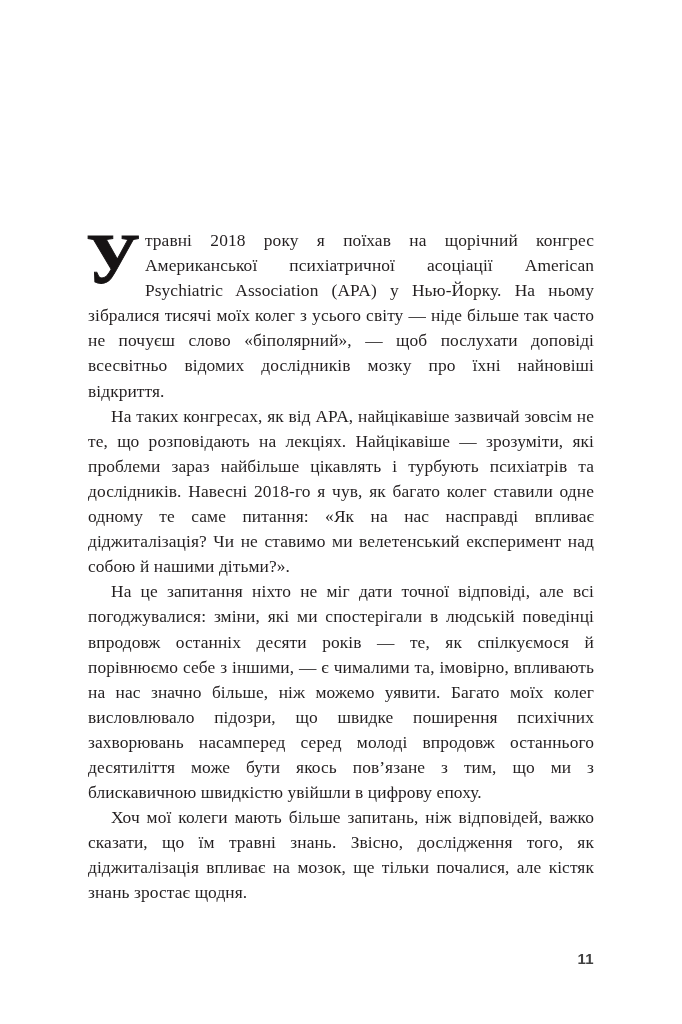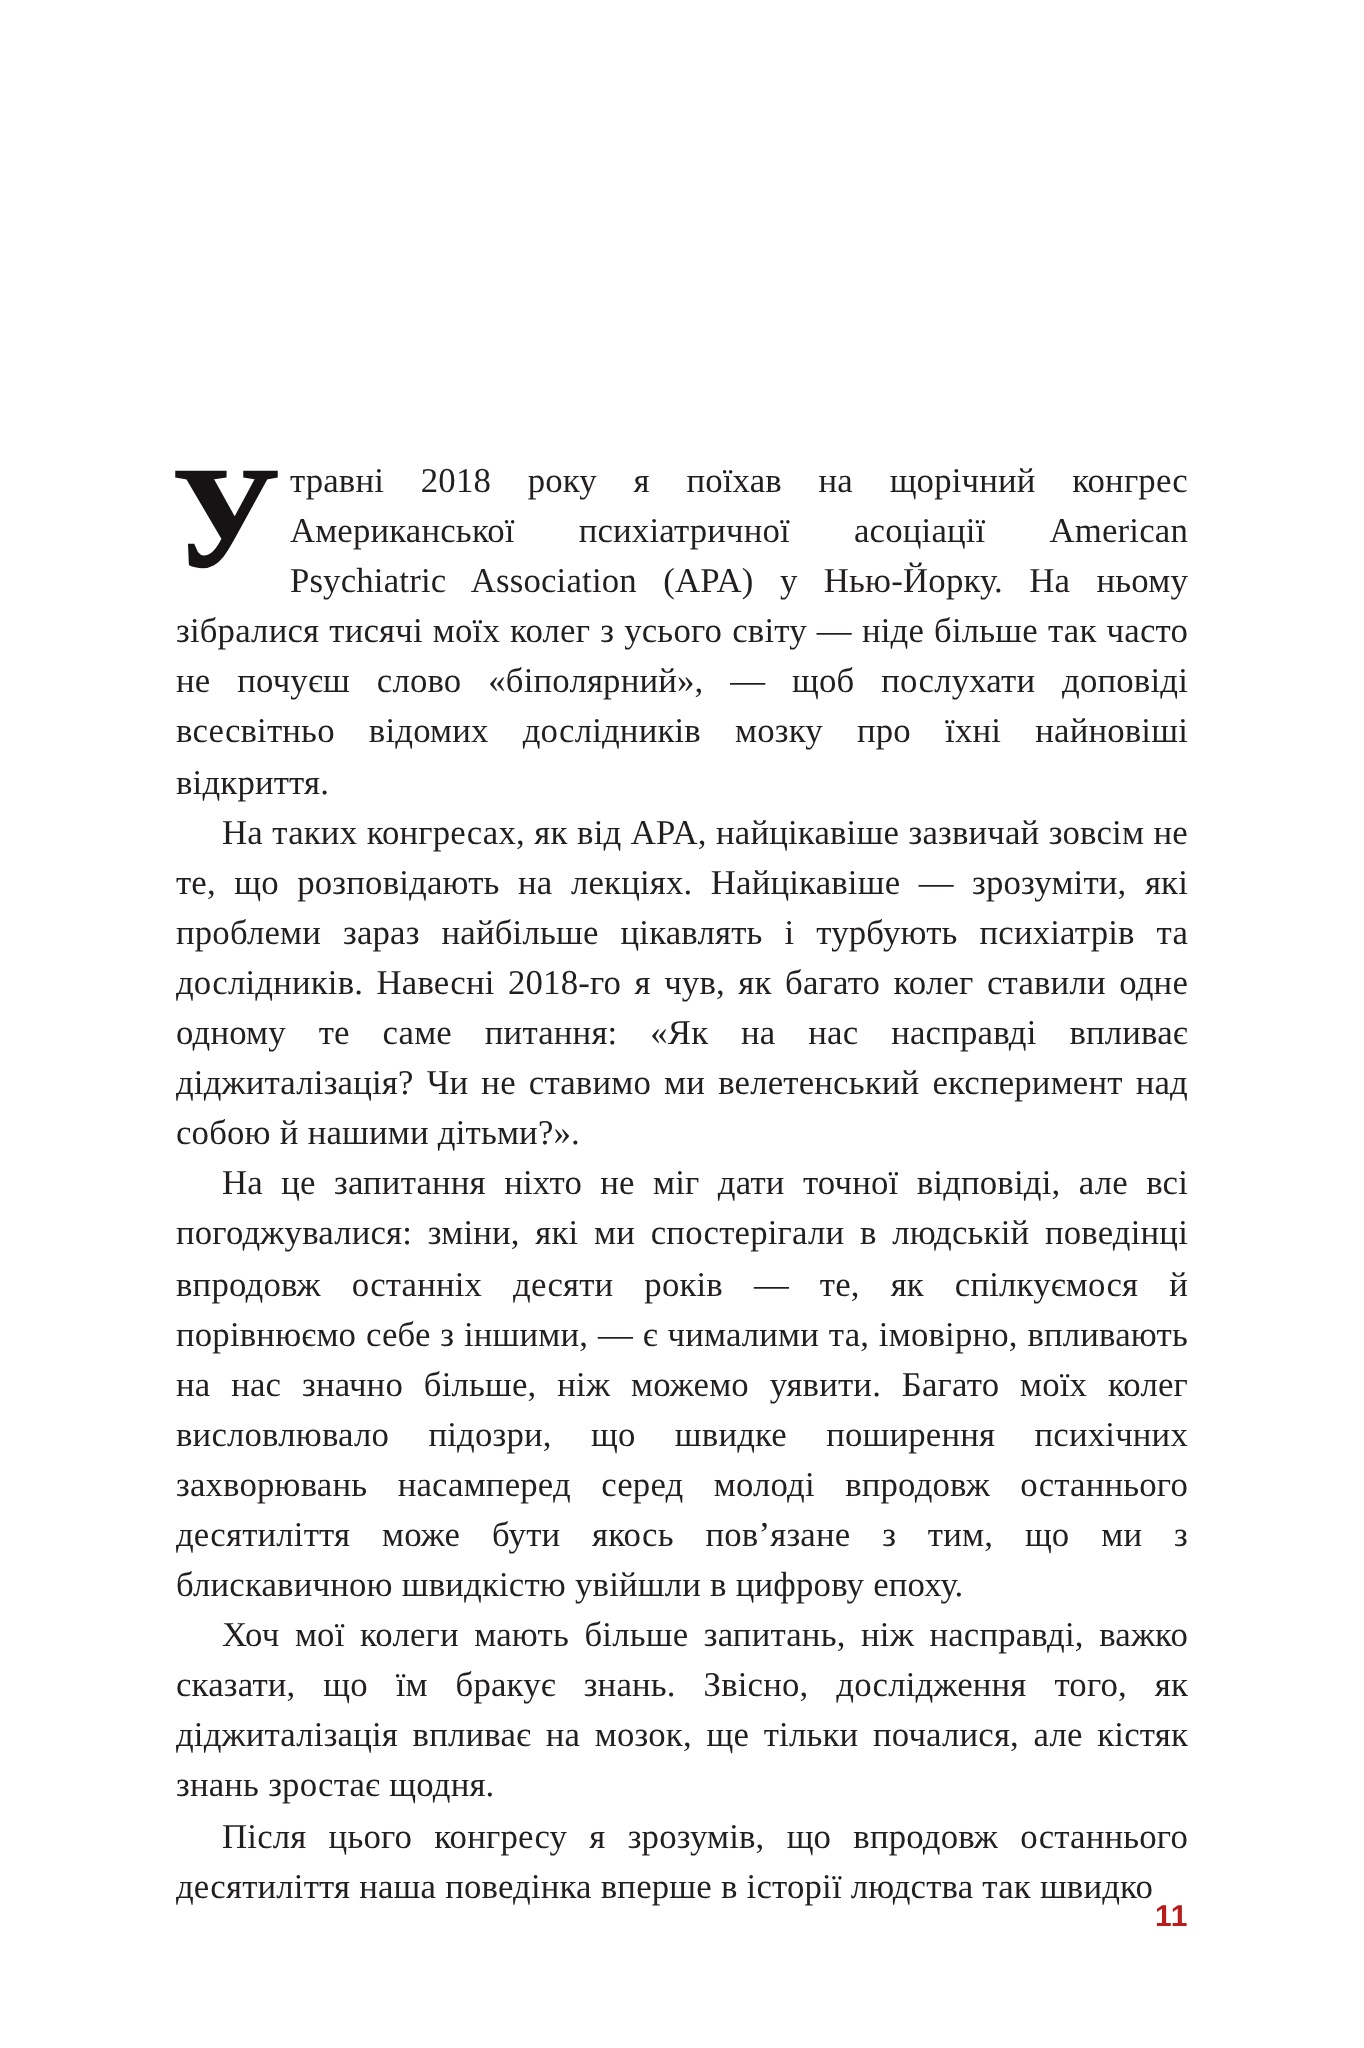--- a/index.html
+++ b/index.html
@@ -79,38 +79,37 @@
     height: 75px;
   }
 
   .page-number {
     position: absolute;
     right: 88px;
     top: 950px;
     font-family: "Liberation Sans", "DejaVu Sans", sans-serif;
     font-size: 15px;
     font-weight: 700;
-    color: #b91c1c;
+    color: #404040;
     letter-spacing: 0.02em;
   }
 </style>
 </head>
 <body>
 
 <div class="page">
 
   <div class="text-block">
 
     <p class="para para-first"><span class="dropcap">У</span><span class="dc-spacer"></span><span class="lead-bold">травні</span><span> 2018 року я поїхав на щорічний конгрес Американської психіатричної асоціації American Psychiatric Association (APA) у Нью-Йорку. На ньому зібралися тисячі моїх колег з усього світу — ніде більше так часто не почуєш слово «біполярний», — щоб послухати доповіді всесвітньо відомих дослідників мозку про їхні найновіші відкриття.</span></p>
 
     <p class="para">На таких конгресах, як від APA, найцікавіше зазвичай зовсім не те, що розповідають на лекціях. Найцікавіше — зрозуміти, які проблеми зараз найбільше цікавлять і турбують психіатрів та дослідників. Навесні 2018-го я чув, як багато колег ставили одне одному те саме питання: «Як на нас насправді впливає діджиталізація? Чи не ставимо ми велетенський експеримент над собою й нашими дітьми?».</p>
 
     <p class="para">На це запитання ніхто не міг дати точної відповіді, але всі погоджувалися: зміни, які ми спостерігали в людській поведінці впродовж останніх десяти років — те, як спілкуємося й порівнюємо себе з іншими, — є чималими та, імовірно, впливають на нас значно більше, ніж можемо уявити. Багато моїх колег висловлювало підозри, що швидке поширення психічних захворювань насамперед серед молоді впродовж останнього десятиліття може бути якось пов’язане з тим, що ми з блискавичною швидкістю увійшли в цифрову епоху.</p>
 
-    <p class="para">Хоч мої колеги мають більше запитань, ніж насправді, важко сказати, що їм бракує знань. Звісно, дослідження того, як діджиталізація впливає на мозок, ще тільки почалися, але кістяк знань зростає щодня.</p>
+    <p class="para">Хоч мої колеги мають більше запитань, ніж відповідей, важко сказати, що їм травні знань. Звісно, дослідження того, як діджиталізація впливає на мозок, ще тільки почалися, але кістяк знань зростає щодня.</p>
 
-    <p class="para">Після цього конгресу я зрозумів, що впродовж останнього десятиліття наша поведінка вперше в історії людства так швидко</p>
 
   </div>
 
   <div class="page-number">11</div>
 
 </div>
 
 </body></html>

